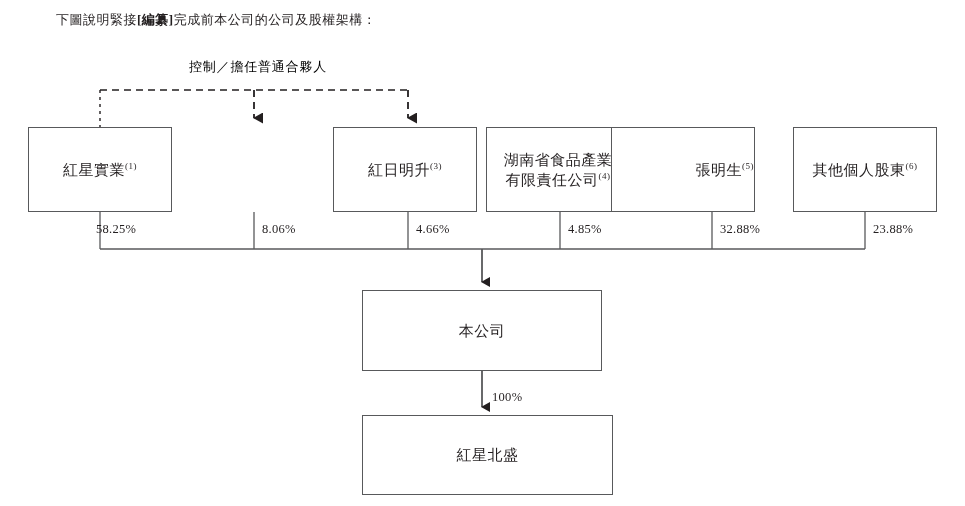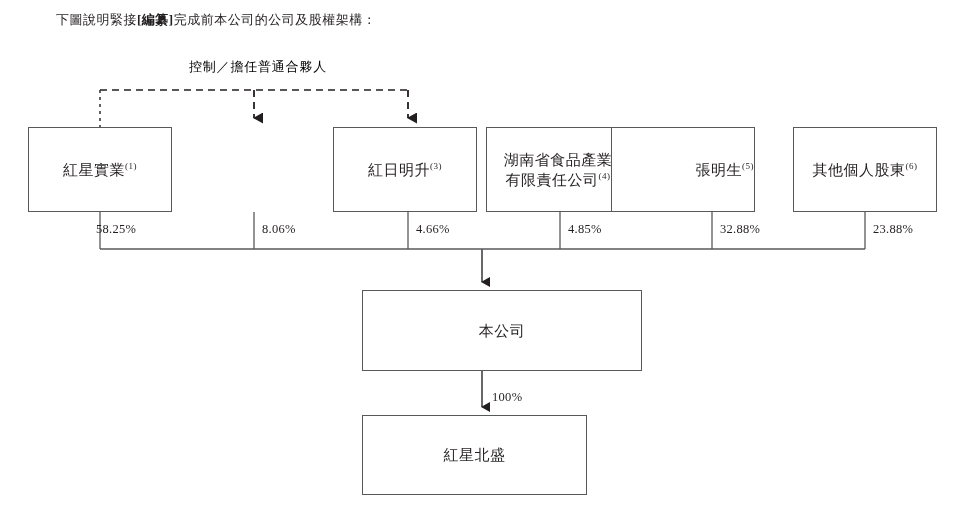--- a/index.html
+++ b/index.html
@@ -63,27 +63,27 @@
   .n1 { left: 28px; }
   .n2 { left: 180px; }
   .n3 { left: 333px; }
   .n4 { left: 486px; }
   .n5 { left: 611px; justify-content: flex-end; }
   .n6 { left: 793px; }
 
   .tier2 {
     left: 362px;
     top: 290px;
-    width: 280px;
+    width: 240px;
     height: 81px;
   }
   .tier3 {
     left: 362px;
     top: 415px;
-    width: 225px;
+    width: 251px;
     height: 80px;
   }
 
   
   .pct {
     position: absolute;
     font-size: 12.5px;
     color: #231f20;
     letter-spacing: 0.3px;
     white-space: nowrap;

